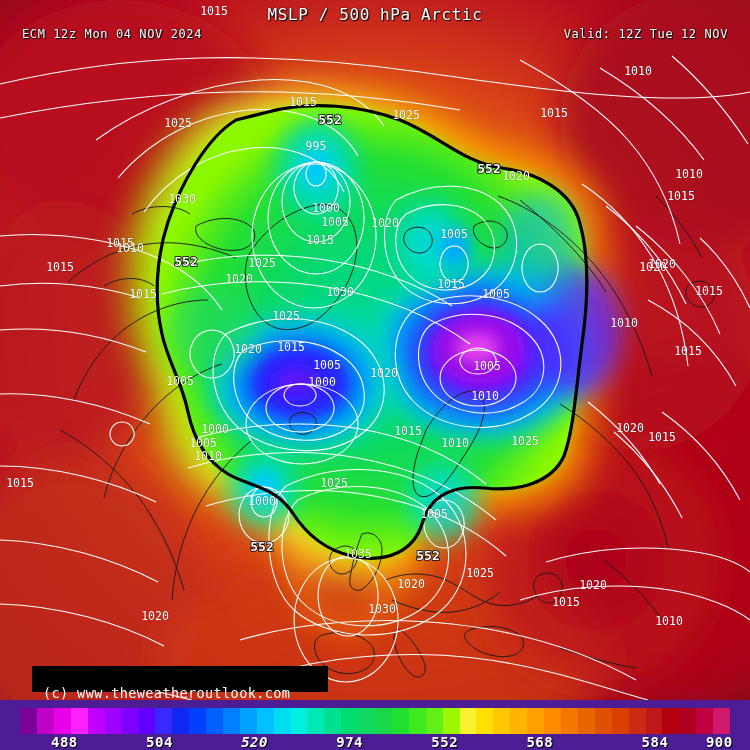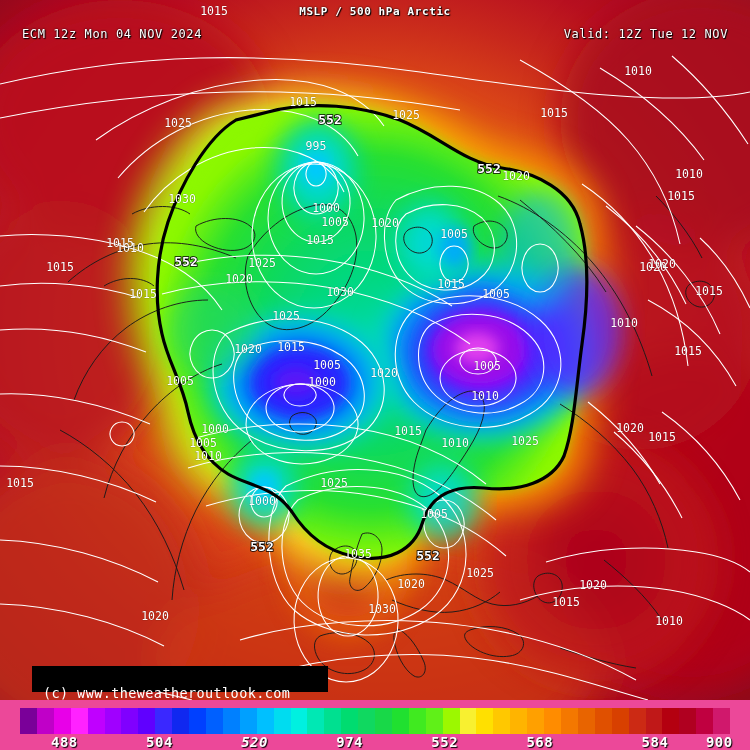--- a/index.html
+++ b/index.html
@@ -38,21 +38,21 @@
     pointer-events: none;
   }
   .hdr-text {
     position: absolute;
     color: #ffffff;
     font-size: 12px;
     letter-spacing: 0.6px;
     white-space: nowrap;
     text-shadow: 0 0 2px #000, 1px 1px 1px #000;
   }
-  #title-text { top: 5px; left: 50%; transform: translateX(-50%); font-size: 11px; font-weight: bold; }
+  #title-text { top: 5px; left: 50%; transform: translateX(-50%); font-size: 16px; }
   #run-text   { top: 27px; left: 22px; }
   #valid-text { top: 27px; right: 22px; }
 
   
   #copyright-bar {
     position: absolute;
     left: 32px;
     top: 666px;
     width: 296px;
     height: 26px;
@@ -68,21 +68,21 @@
     padding-left: 11px;
     white-space: nowrap;
     margin-top: 28px;
   }
 
   
   #colorbar-panel {
     position: absolute;
     left: 0; top: 700px;
     width: 750px; height: 50px;
-    background: #ec4899;
+    background: #4c1d95;
     z-index: 30;
   }
   #colorbar {
     position: absolute;
     left: 20px; top: 8px;
     width: 710px; height: 26px;
     display: flex;
     border: 0;
   }
   .cb-swatch { flex: 1 1 0; height: 100%; }

